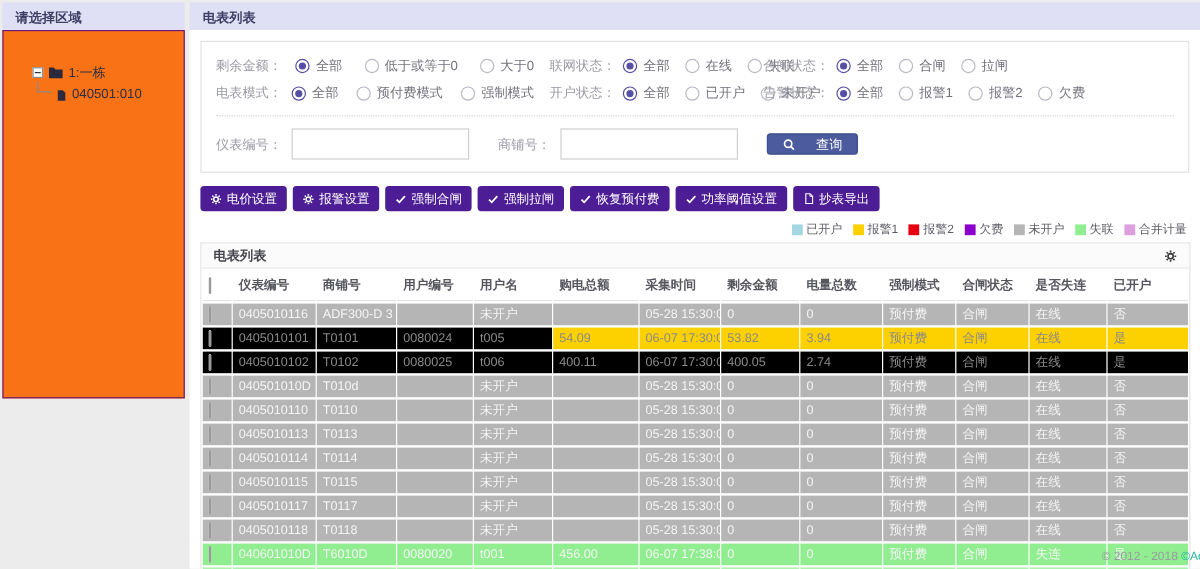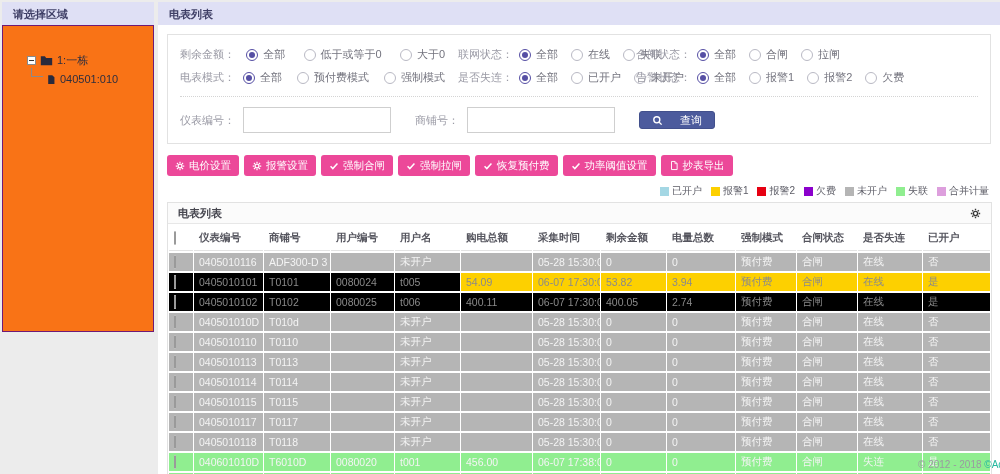--- a/index.html
+++ b/index.html
@@ -38,21 +38,21 @@
   .radio.sel { border-color:#564fa4; }
   .radio.sel::after { content:""; display:block; width:6px; height:6px; margin:2px; border-radius:50%; background:#564fa4; }
   .dotted-sep { border-top:1px dotted #d4d4d4; margin:7px 0 10px 0; }
   .search-row { display:flex; align-items:center; font-size:11px; }
   .search-row .f-label { margin-right:8px; }
   .txt-input { width:148px; height:26px; border:1px solid #cfcfcf; background:#fff; padding:0 6px; font-size:11px; margin-right:24px; }
   .btn-query { background:#4c5b9d; color:#fff; border:1px solid #42508c; border-radius:3px;
                height:18px; padding:0 12px; font-size:11px; display:inline-flex; align-items:center; gap:17px; cursor:pointer; }
 
   .actions { display:flex; gap:5px; margin:11px 0 0 0; }
-  .btn-act { background:#ec4899; color:#fff; border:none; border-radius:3px; height:21px; padding:0 8px;
+  .btn-act { background:#4c1d95; color:#fff; border:none; border-radius:3px; height:21px; padding:0 8px;
              font-size:10.5px; display:inline-flex; align-items:center; gap:4px; cursor:pointer; }
   .icon { display:inline-flex; }
 
   .legend { display:flex; justify-content:flex-end; align-items:center; gap:9px; margin:8px 2px 4px 0; font-size:10px; color:#5c5c66; }
   .legend-item { display:flex; align-items:center; gap:3px; }
   .sw { width:9px; height:9px; display:inline-block; }
 
   .table-panel { border:1px solid #e2e2e2; border-bottom:none; margin-right:-1px; }
   .table-panel-header { background:#fbfbfb; border-bottom:1px solid #e7e7e7; padding:4px 10px; height:21px;
                         font-size:11px; font-weight:bold; color:#46464f; display:flex; justify-content:space-between; align-items:center; }
@@ -163,21 +163,21 @@
               <span class="f-opt">
                 <span class="radio"></span>
                 <span>预付费模式</span>
               </span>
               <span class="f-opt">
                 <span class="radio"></span>
                 <span>强制模式</span>
               </span>
             </div>
             <div class="f-group g2">
-              <span class="f-label">是否失连：</span>
+              <span class="f-label">开户状态：</span>
               <span class="f-opt">
                 <span class="radio sel"></span>
                 <span>全部</span>
               </span>
               <span class="f-opt">
                 <span class="radio"></span>
                 <span>已开户</span>
               </span>
               <span class="f-opt">
                 <span class="radio"></span>

